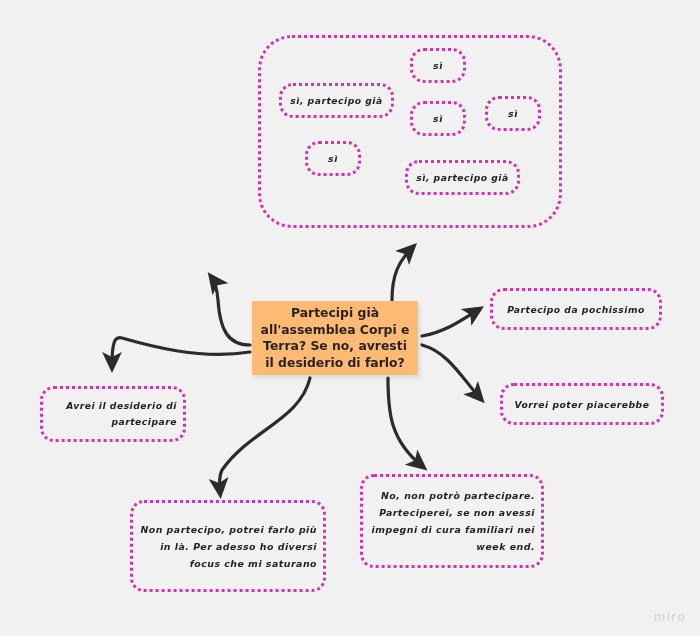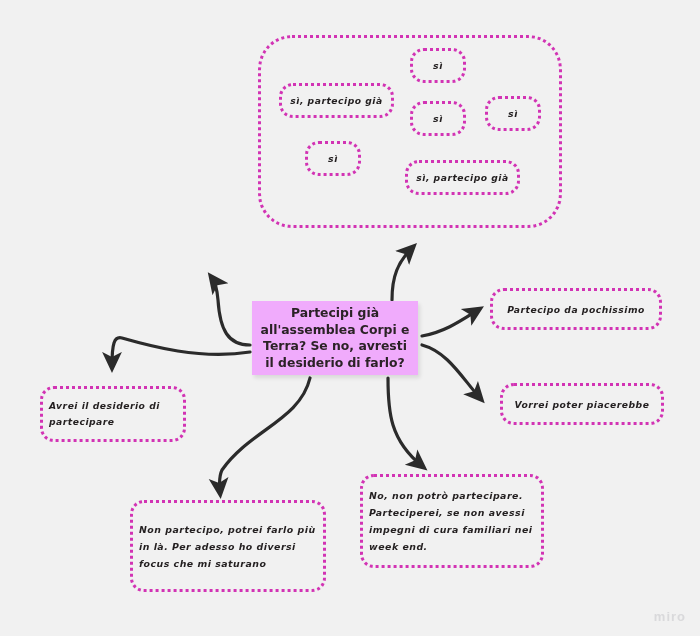--- a/index.html
+++ b/index.html
@@ -28,21 +28,21 @@
     pointer-events: none;
   }
 
   
   .center-node {
     position: absolute;
     left: 252px;
     top: 301px;
     width: 166px;
     height: 74px;
-    background: #f0abfc;
+    background: #fdba74;
     box-shadow: 2px 3px 4px rgba(0,0,0,0.10);
     display: flex;
     align-items: center;
     justify-content: center;
     text-align: center;
     color: #2b2226;
     font-family: "DejaVu Sans", sans-serif;
     font-weight: bold;
     font-size: 12.4px;
     line-height: 16.5px;
@@ -54,21 +54,21 @@
   
   .dotted {
     position: absolute;
     border: 3px dotted #d233b4;
     border-radius: 14px;
     background: transparent;
     box-sizing: border-box;
     display: flex;
     align-items: center;
     justify-content: center;
-    text-align: left;
+    text-align: right;
     color: #231f20;
     font-family: "DejaVu Sans", sans-serif;
     font-style: italic;
     font-weight: bold;
     font-size: 9.2px;
     letter-spacing: 0.5px;
     line-height: 15px;
     padding: 0 6px;
     box-sizing: border-box;
     z-index: 3;

